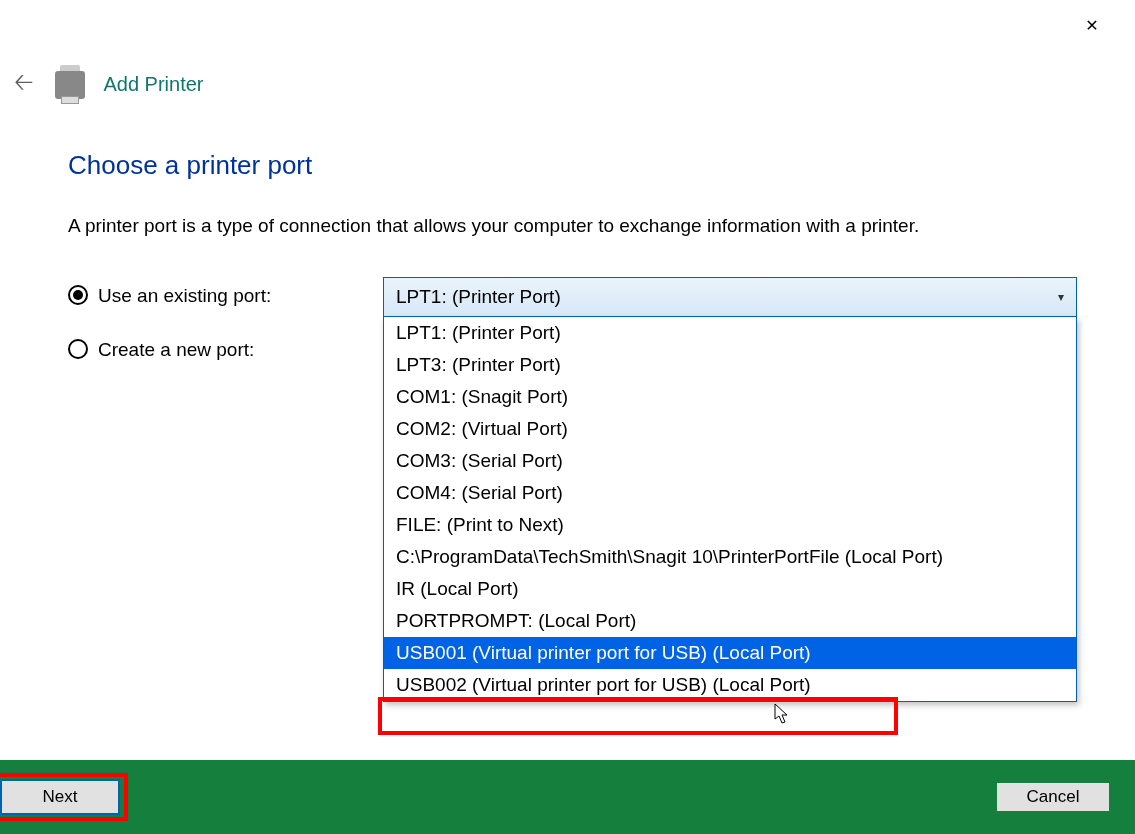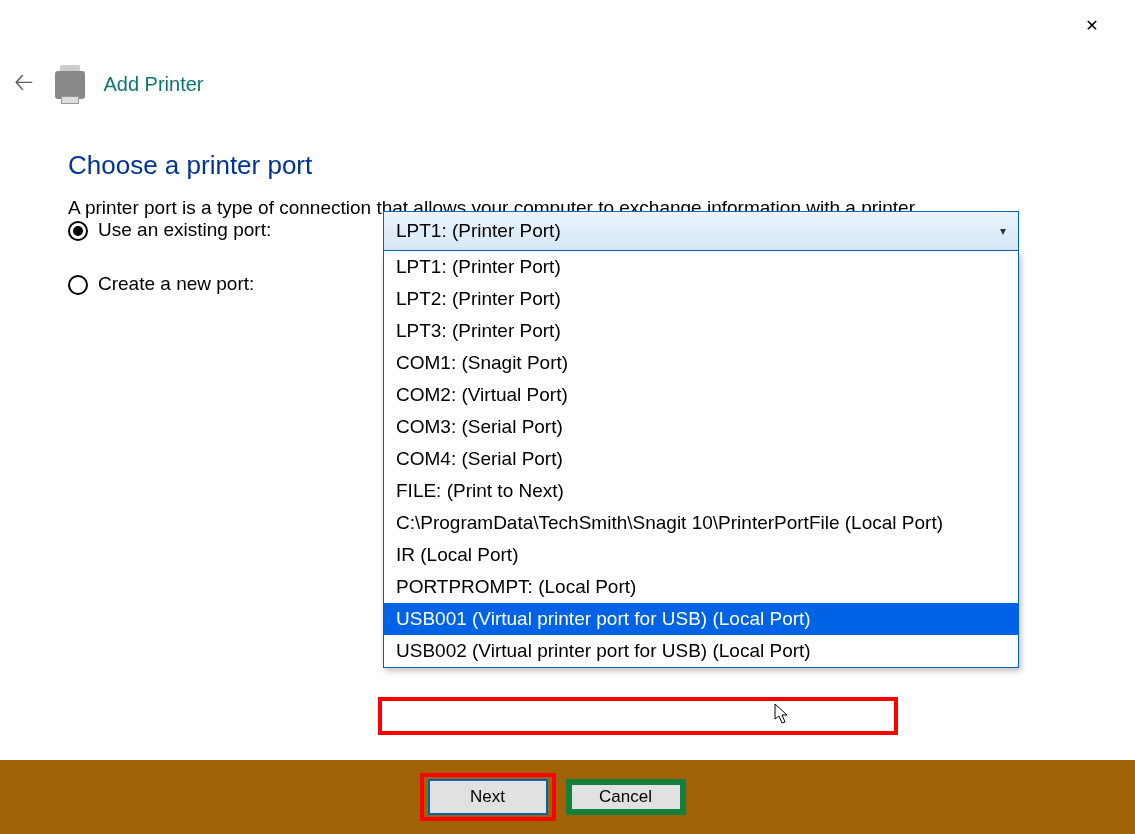--- a/index.html
+++ b/index.html
@@ -9,42 +9,42 @@
     .close-x { width: 46px; height: 32px; display: flex; align-items: center; justify-content: center; font-size: 16px; color: #000; cursor: pointer; margin-right: 20px; margin-top: 10px;}
 
     .header-row { position: absolute; top: 60px; left: 10px; display: flex; align-items: center; gap: 18px; }
     .back-arrow { font-size: 24px; color: #606060; cursor: pointer; padding: 4px; }
     .printer-emoji { width: 30px; height: 28px; background: #888; border-radius: 3px; position: relative; display: inline-block; }
     .printer-emoji::before { content: ""; position: absolute; top:-6px; left:5px; right:5px; height:6px; background:#ccc; border-radius:2px 2px 0 0; }
     .printer-emoji::after { content: ""; position: absolute; bottom:-5px; left:6px; right:6px; height:6px; background:#ddd; border:1px solid #999; }
     .wizard-title { font-size: 20px; color: #0f766e; }
 
     .content { position: absolute; top: 150px; left: 68px; right: 40px; }
-    .step-heading { font-size: 26px; color: #003399; margin-bottom: 16px; font-weight: 400;}
-    .step-desc { font-size: 19px; color: #000; }
+    .step-heading { font-size: 26px; color: #003399; margin-bottom: 34px; font-weight: 400;}
+    .step-desc { font-size: 19px; color: #000; margin-bottom: 48px; }
 
     .options-area { position: relative; }
     .radio-row { display: flex; align-items: flex-start; margin-bottom: 32px; }
-    .radio-left { width: 315px; display: flex; align-items: flex-end; gap: 10px; font-size: 19px; }
+    .radio-left { width: 315px; display: flex; align-items: flex-start; gap: 10px; font-size: 19px; }
     .radio-circle { width: 20px; height: 20px; border: 2px solid #000; border-radius: 50%; display: inline-flex; align-items: center; justify-content: center; flex-shrink: 0; }
     .radio-circle.checked::after { content:""; width: 10px; height: 10px; background:#000; border-radius:50%; }
 
-    .combo { position: absolute; left: 315px; top: -8px; width: 636px; }
+    .combo { position: absolute; left: 315px; top: -8px; width: 694px; }
     .combo-button { width: 100%; height: 40px; background: linear-gradient(#eaf3fb,#d6e8f7); border: 1px solid #0063B1; display: flex; align-items: center; justify-content: space-between; padding: 0 12px; font-size: 19px; color:#000; cursor:pointer; }
     .combo-chevron { font-size: 12px; color:#333; }
 
     .combo-list { width: 100%; border: 1px solid #0063B1; border-top: none; background:#fff; max-height: 420px; overflow: hidden; box-shadow: 2px 3px 6px rgba(0,0,0,0.25); }
     .combo-item { padding: 2px 12px; font-size: 19px; line-height: 28px; white-space: nowrap; overflow: hidden; text-overflow: clip; cursor: pointer; }
     .combo-item.selected { background: #0063E5; color: #fff; position: relative; }
 
     .red-box-usb { position:absolute; border: 4px solid #ff0000; pointer-events:none; }
 
     .footer-sep { position:absolute; left:0; right:0; top:760px; height:1px; background:#d0d0d0;}
-    .footer { position:absolute; left:0; right:0; top:760px; bottom:0; background:#a16207; display:flex; justify-content:center; align-items:center; padding-right:22px; gap:18px; }
-    .btn { min-width: 120px; height: 36px; background:#e1e1e1; border:6px solid #15803d; font-size:17px; color:#000; cursor:pointer; }
+    .footer { position:absolute; left:0; right:0; top:760px; bottom:0; background:#15803d; display:flex; justify-content:space-between; align-items:center; padding-right:22px; gap:18px; }
+    .btn { min-width: 120px; height: 36px; background:#e1e1e1; border:4px solid #15803d; font-size:17px; color:#000; cursor:pointer; }
     .btn.primary { border:2px solid #0063B1; background:#e1e1e1; }
     .red-box-next-wrap { position:relative; display:inline-block; }
     .red-box-next { position:absolute; top:-6px; left:-8px; right:-8px; bottom:-6px; border:4px solid #ff0000; pointer-events:none; }
 
     .cursor-img { position:absolute; width:16px; height:22px; pointer-events:none; z-index:500; }
   </style>
 </head>
 <body>
 
 <div class="titlebar">
@@ -75,21 +75,20 @@
       </label>
     </div>
 
     <div class="combo">
       <div class="combo-button">
         <span>LPT1: (Printer Port)</span>
         <span class="combo-chevron">▾</span>
       </div>
       <div class="combo-list" id="combo-list">
           <div class="combo-item">LPT1: (Printer Port)</div>
-          <div class="combo-item">LPT2: (Printer Port)</div>
           <div class="combo-item">LPT3: (Printer Port)</div>
           <div class="combo-item">COM1: (Snagit Port)</div>
           <div class="combo-item">COM2: (Virtual Port)</div>
           <div class="combo-item">COM3: (Serial Port)</div>
           <div class="combo-item">COM4: (Serial Port)</div>
           <div class="combo-item">FILE: (Print to Next)</div>
           <div class="combo-item">C:\ProgramData\TechSmith\Snagit 10\PrinterPortFile (Local Port)</div>
           <div class="combo-item">IR (Local Port)</div>
           <div class="combo-item">PORTPROMPT: (Local Port)</div>
           <div class="combo-item selected">USB001 (Virtual printer port for USB) (Local Port)</div>

